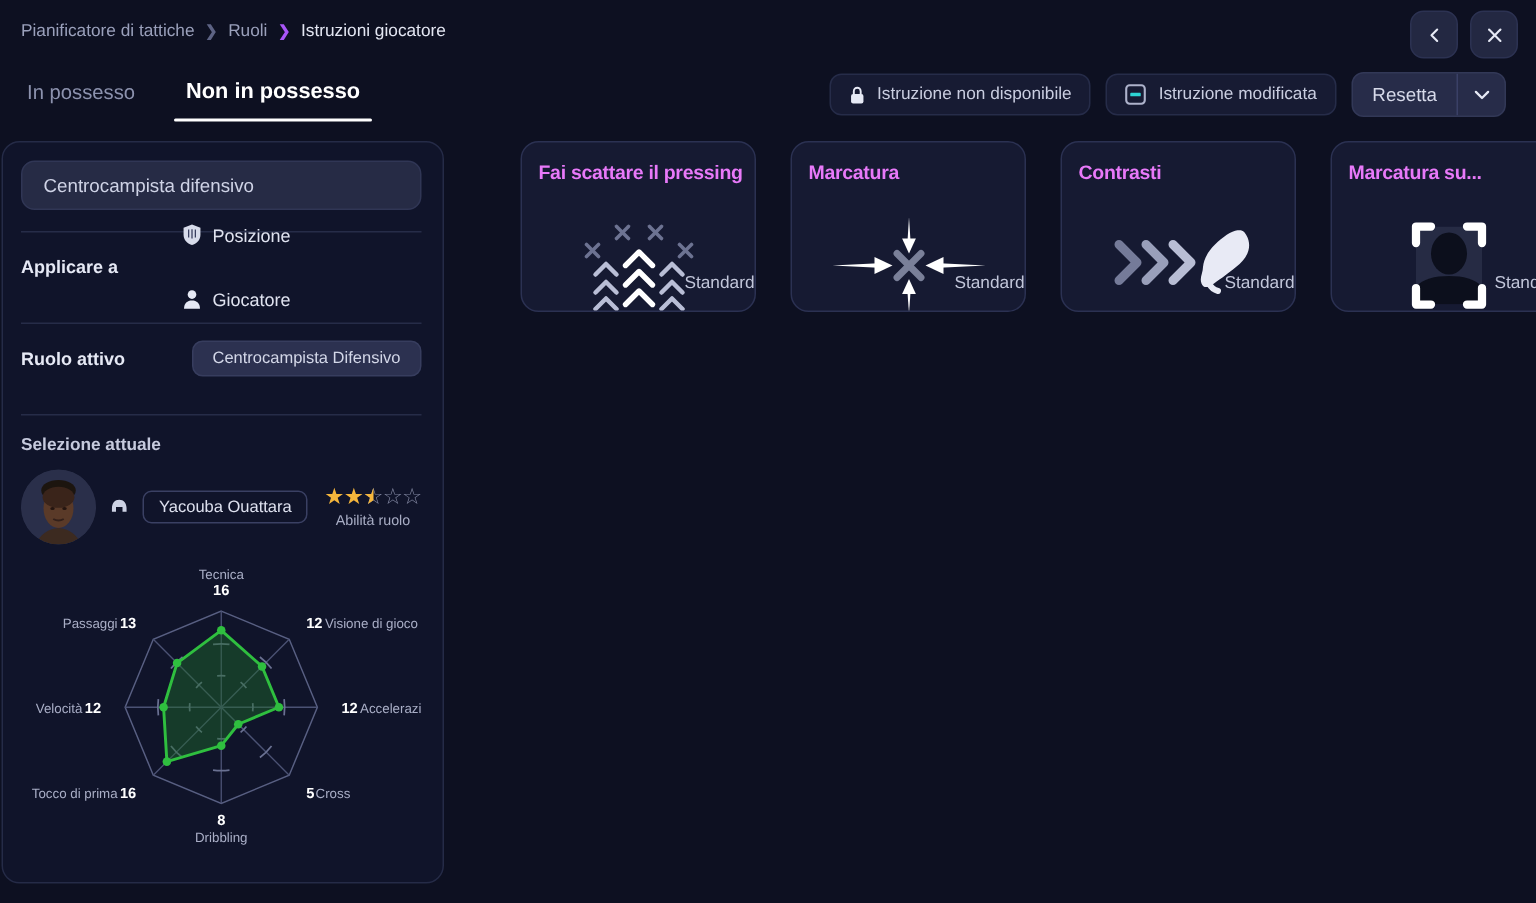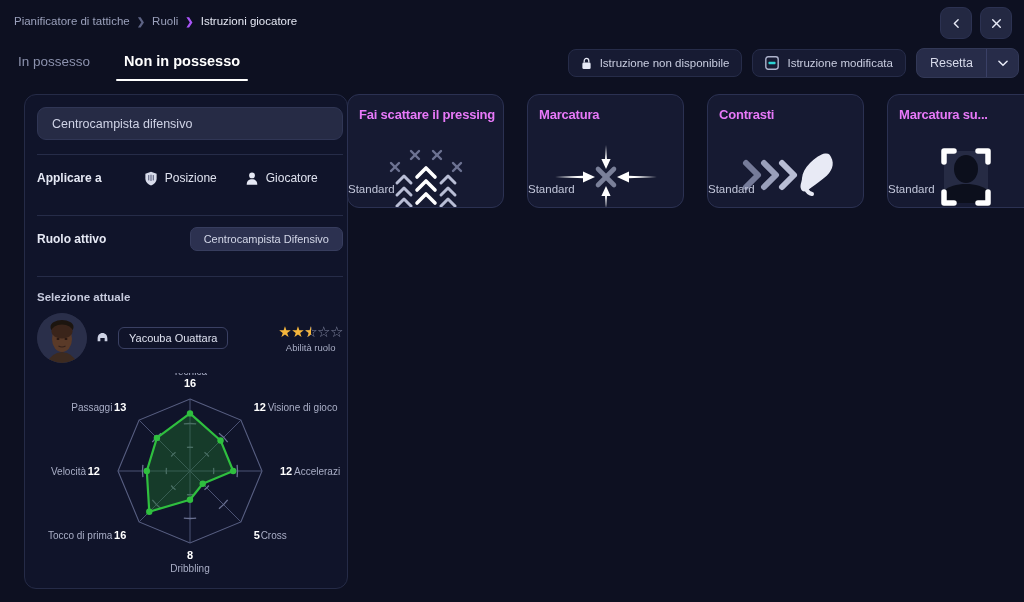--- a/index.html
+++ b/index.html
@@ -45,21 +45,21 @@
     font-size: 13.5px; color: #8c92ae; cursor: pointer; white-space: nowrap;
   }
   .tab.active { color: #ffffff; font-weight: 700; font-size: 14.5px; }
   .tab.active::after {
     content: ""; position: absolute; left: -4px; right: -4px; bottom: 0;
     height: 2px; background: #ffffff; border-radius: 2px;
   }
 
   
   #header-right {
-    position: absolute; right: 5px; top: 48px;
+    position: absolute; right: 20px; top: 48px;
     display: flex; align-items: center; gap: 10px;
   }
   .legend-chip {
     display: flex; align-items: center; gap: 8px;
     height: 28px; padding: 0 12px; border-radius: 8px;
     background: #171b33; border: 1px solid #262c49;
     font-size: 11.5px; color: #c9cde0; white-space: nowrap;
   }
   .reset-group {
     display: flex; align-items: stretch; height: 30px;
@@ -70,39 +70,39 @@
     display: flex; align-items: center; padding: 12px 13px;
     font-size: 12.5px; color: #d7daea; white-space: nowrap;
   }
   .reset-caret {
     display: flex; align-items: center; justify-content: center;
     width: 32px; border-left: 1px solid #3a4066; cursor: pointer;
   }
 
   
   #left-panel {
-    position: absolute; left: 24px; top: 94px;
-    width: 324px; height: 495px;
+    position: absolute; left: 1px; top: 94px;
+    width: 295px; height: 495px;
     background: #10142a; border: 1px solid #252b47; border-radius: 12px;
-    padding: 12px 4px 0 12px;
+    padding: 12px 14px 0 12px;
   }
   #role-select {
     width: 100%; height: 33px; border-radius: 9px;
     background: #262b45; border: 1px solid #303655;
     display: flex; align-items: center; padding: 0 14px;
     font-size: 12.5px; color: #cfd3e6; cursor: pointer;
   }
   .divider { height: 1px; background: #262c48; margin: 14px 0 0 0; }
 
   .row {
     display: flex; align-items: center;
     height: 46px;
   }
   .row-label { font-size: 12px; font-weight: 700; color: #e6e9f5; white-space: nowrap; }
-  .applicare-opts { display: flex; align-items: flex-start; gap: 28px; margin-left: 42px; }
+  .applicare-opts { display: flex; align-items: flex-start; gap: 28px; margin-left: 42px; flex-direction: column; }
   .opt { display: flex; align-items: center; gap: 7px; font-size: 12px; color: #dfe2ef; cursor: pointer; }
   .role-pill {
     margin-left: auto; height: 24px; padding: 0 13px; border-radius: 7px;
     background: #2c3150; border: 1px solid #373d5e;
     display: flex; align-items: center; font-size: 11px; color: #d3d7e8; white-space: nowrap;
     cursor: pointer;
   }
 
   .section-title {
     font-size: 11.5px; font-weight: 700; color: #c6cadd;
@@ -145,21 +145,21 @@
     position: absolute; left: 11px; top: 12px;
     font-size: 13px; font-weight: 700; color: #e879f9;
     white-space: nowrap; letter-spacing: -0.2px;
   }
   .card-icon {
     margin-top: 39px; height: 74px;
     display: flex; align-items: center; justify-content: center;
   }
   .card-status {
     position: absolute; bottom: 12px; left: 0; right: 0;
-    text-align: left; font-size: 11.5px; color: #c2c6da;
+    text-align: right; font-size: 11.5px; color: #c2c6da;
   }
 </style>
 </head>
 <body>
 
 <div id="breadcrumb">
   <span class="crumb">Pianificatore di tattiche</span>
   <span class="sep">❯</span>
   <span class="crumb">Ruoli</span>
   <span class="sep accent">❯</span>

